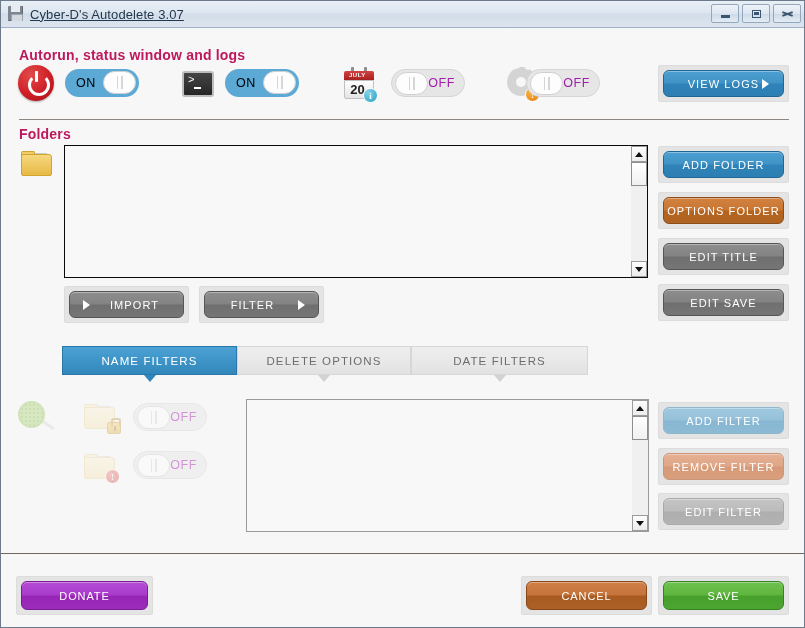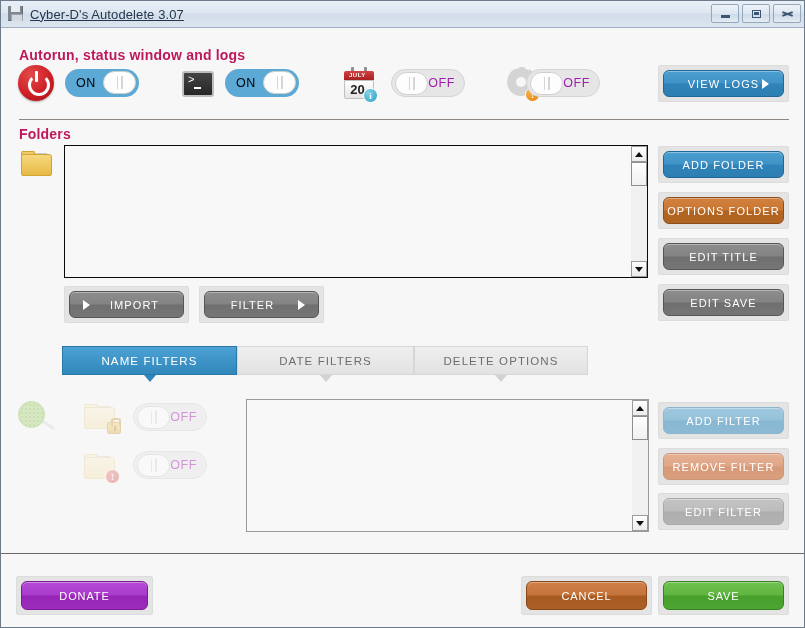--- a/index.html
+++ b/index.html
@@ -457,26 +457,26 @@
     <div class="btn btn-gray" style="width:100%;height:100%;">
       <span>EDIT SAVE</span>
     </div>
   </div>
 
   <div style="position:absolute;left:61px;top:345px;display:flex;">
     <div class="tab active" style="width:175px;">
       <span>NAME FILTERS</span>
       <span class="chev blue"></span>
     </div>
+    <div class="tab inactive" style="width:174px;">
+      <span>DELETE OPTIONS</span>
+      <span class="chev gray"></span>
+    </div>
     <div class="tab inactive" style="width:177px;">
       <span>DATE FILTERS</span>
-      <span class="chev gray"></span>
-    </div>
-    <div class="tab inactive" style="width:174px;">
-      <span>DELETE OPTIONS</span>
       <span class="chev gray"></span>
     </div>
   </div>
 
   <div style="position:absolute;left:15px;top:398px;" class="faded-icon">
     <div class="icon-sieve">
       <div class="sieve-handle"></div>
       <div class="sieve-bowl"></div>
     </div>
   </div>

